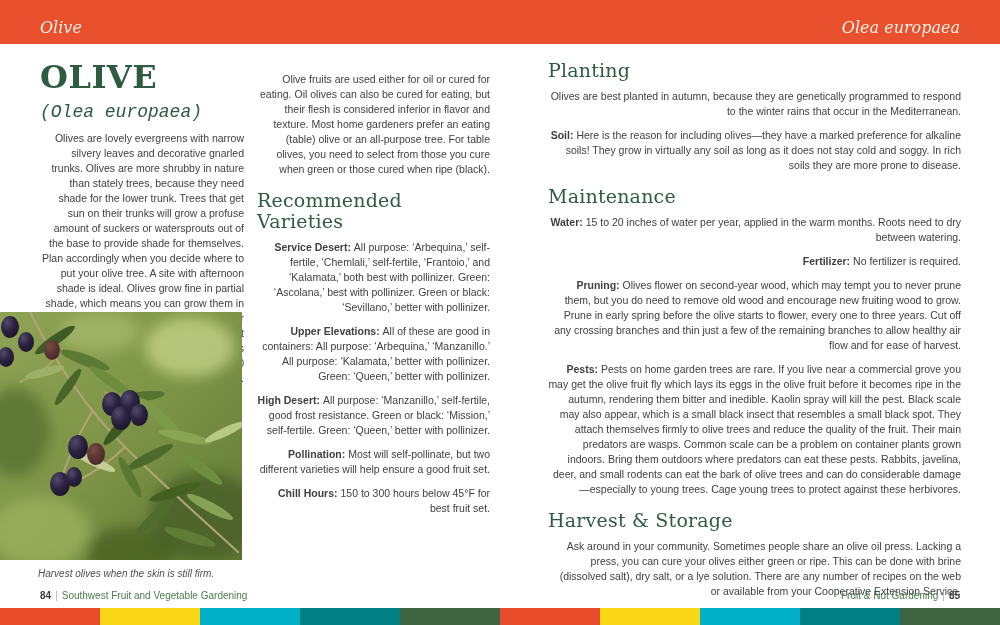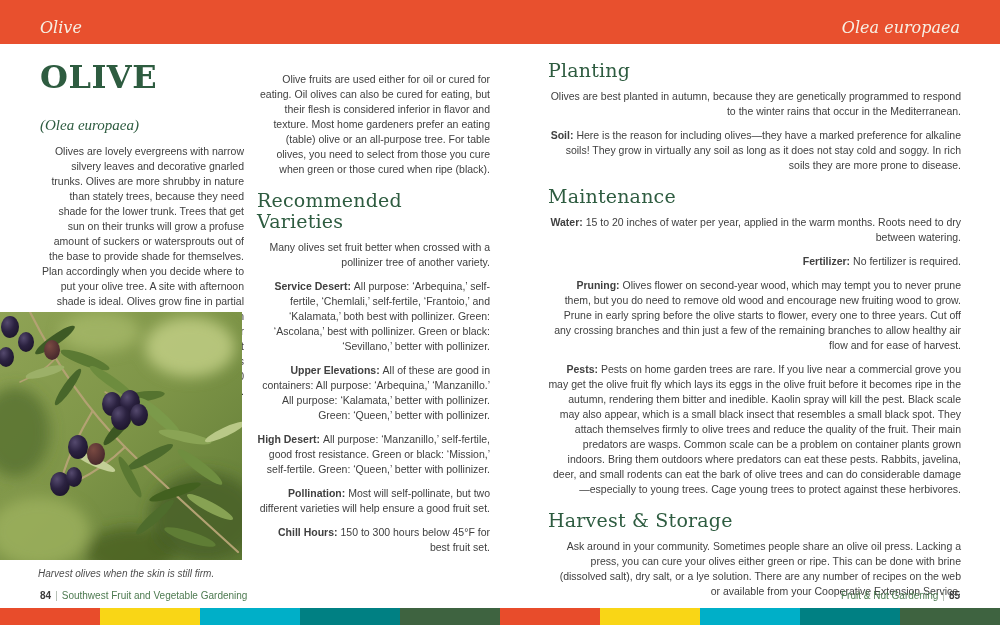--- a/index.html
+++ b/index.html
@@ -20,22 +20,22 @@
   }
   .col{position:absolute;color:var(--body);font-size:10.5px;line-height:15px;}
   .col1{left:40px;top:60px;width:204px;}
   .col2{left:257px;top:72px;width:233px;}
   .col3{left:548px;top:60px;width:413px;}
   h1.page-title{
     margin:0;font-family:"DejaVu Serif",serif;font-weight:600;
     font-size:32px;line-height:34px;color:var(--green);letter-spacing:0.5px;
   }
   h2.latin{
-    margin:24px 0 0 0;font-family:Liberation Serif, serif;font-style:italic;
-    font-weight:500;font-size:15px;color:var(--green);
+    margin:11px 0 0 0;font-family:Liberation Mono, monospace;font-style:italic;
+    font-weight:500;font-size:18px;color:var(--green);
   }
   .section-heading{
     margin:13px 0 8px 0;font-family:"DejaVu Serif",serif;font-weight:500;
     font-size:19px;line-height:21px;color:var(--green);letter-spacing:0.2px;
   }
   .col3 .section-heading:first-child{margin-top:0;}
   .para{margin:0 0 9px 0;text-align:right;}
   .para strong{font-weight:bold;}
   .col1 .para{margin-top:11px;margin-bottom:0;}
   .photo{
@@ -143,21 +143,20 @@
     </g>
   </svg>
 </figure>
 
 <div class="caption">Harvest olives when the skin is still firm.</div>
 
 <section class="col col2">
   <div>
       <p class="para">Olive fruits are used either for oil or cured for eating. Oil olives can also be cured for eating, but their flesh is considered inferior in flavor and texture. Most home gardeners prefer an eating (table) olive or an all-purpose tree. For table olives, you need to select from those you cure when green or those cured when ripe (black).</p>
       <h3 class="section-heading">Recommended Varieties</h3>
-      <p class="para">Many olives set fruit better when crossed with a pollinizer tree of another variety.</p>
       <p class="para"><strong>Service Desert: </strong>All purpose: ‘Arbequina,’ self-fertile, ‘Chemlali,’ self-fertile, ‘Frantoio,’ and ‘Kalamata,’ both best with pollinizer. Green: ‘Ascolana,’ best with pollinizer. Green or black: ‘Sevillano,’ better with pollinizer.</p>
       <p class="para"><strong>Upper Elevations: </strong>All of these are good in containers: All purpose: ‘Arbequina,’ ‘Manzanillo.’ All purpose: ‘Kalamata,’ better with pollinizer. Green: ‘Queen,’ better with pollinizer.</p>
       <p class="para"><strong>High Desert: </strong>All purpose: ‘Manzanillo,’ self-fertile, good frost resistance. Green or black: ‘Mission,’ self-fertile. Green: ‘Queen,’ better with pollinizer.</p>
       <p class="para"><strong>Pollination: </strong>Most will self-pollinate, but two different varieties will help ensure a good fruit set.</p>
       <p class="para"><strong>Chill Hours: </strong>150 to 300 hours below 45°F for best fruit set.</p>
     </div>
 </section>
 
 <section class="col col3">
   <div>

